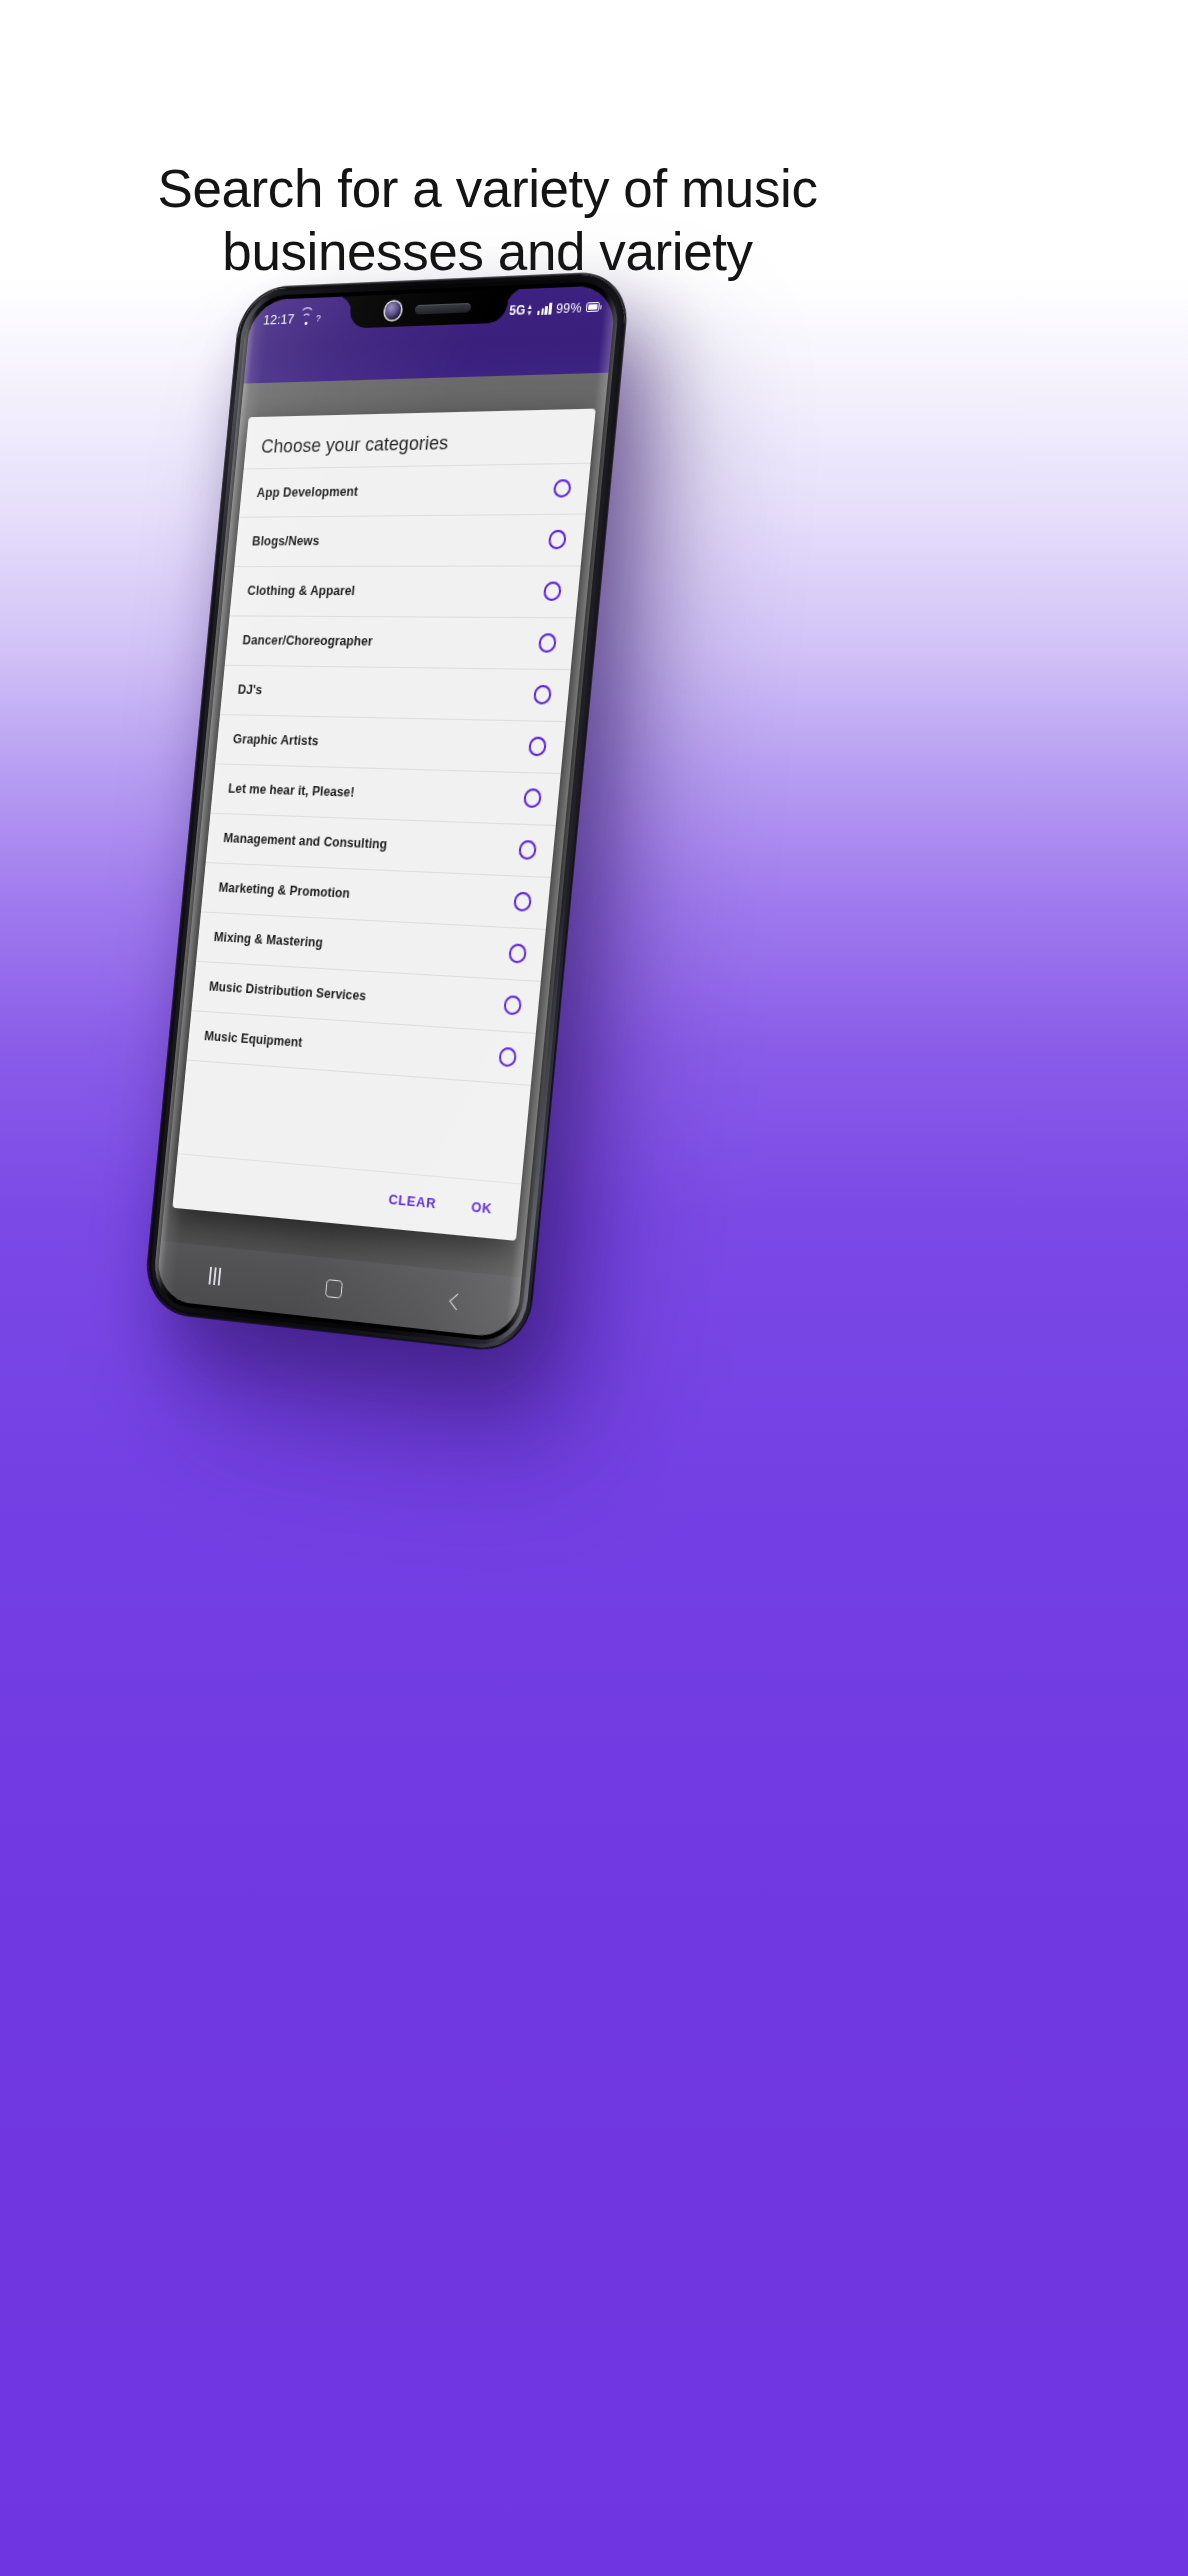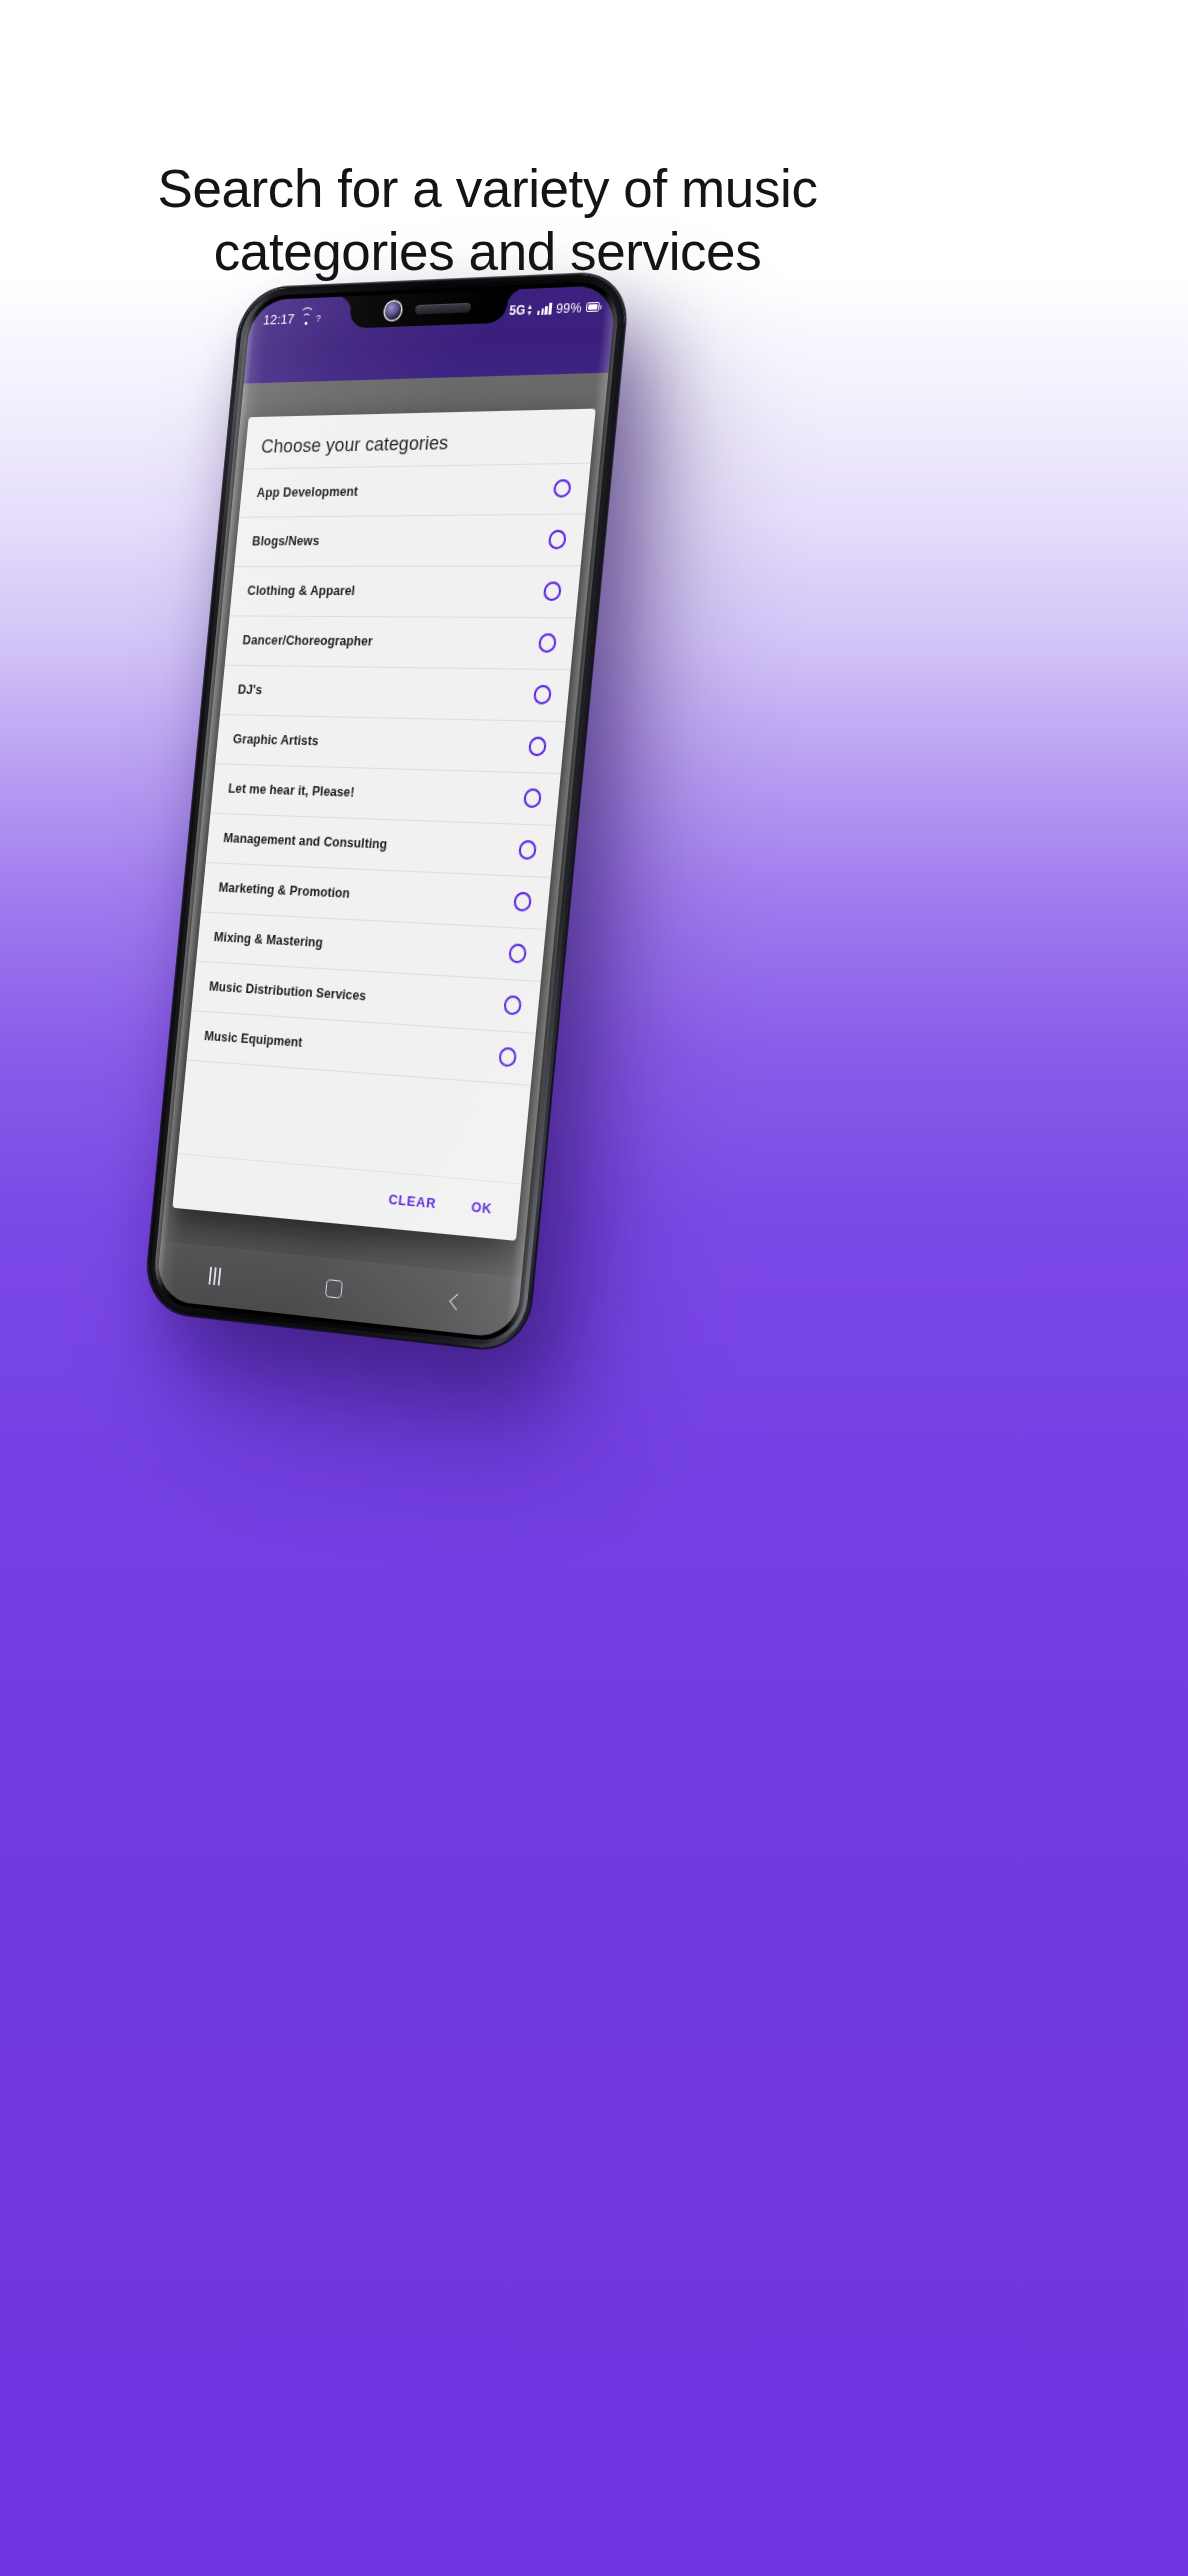--- a/index.html
+++ b/index.html
@@ -278,21 +278,21 @@
     z-index:31;
   }
 </style>
 </head>
 <body>
 
 <div id="bg-gradient"></div>
 
 <div id="headline">
   <span class="ln">Search for a variety of music</span>
-  <span class="ln">categories and services</span>
+  <span class="ln">businesses and variety</span>
 </div>
 
 <div id="phone-stage">
   <div id="phone">
     <div id="phone-body"></div>
     <div id="phone-rim"></div>
     <div id="phone-bezel">
 
       <div id="screen">
 

